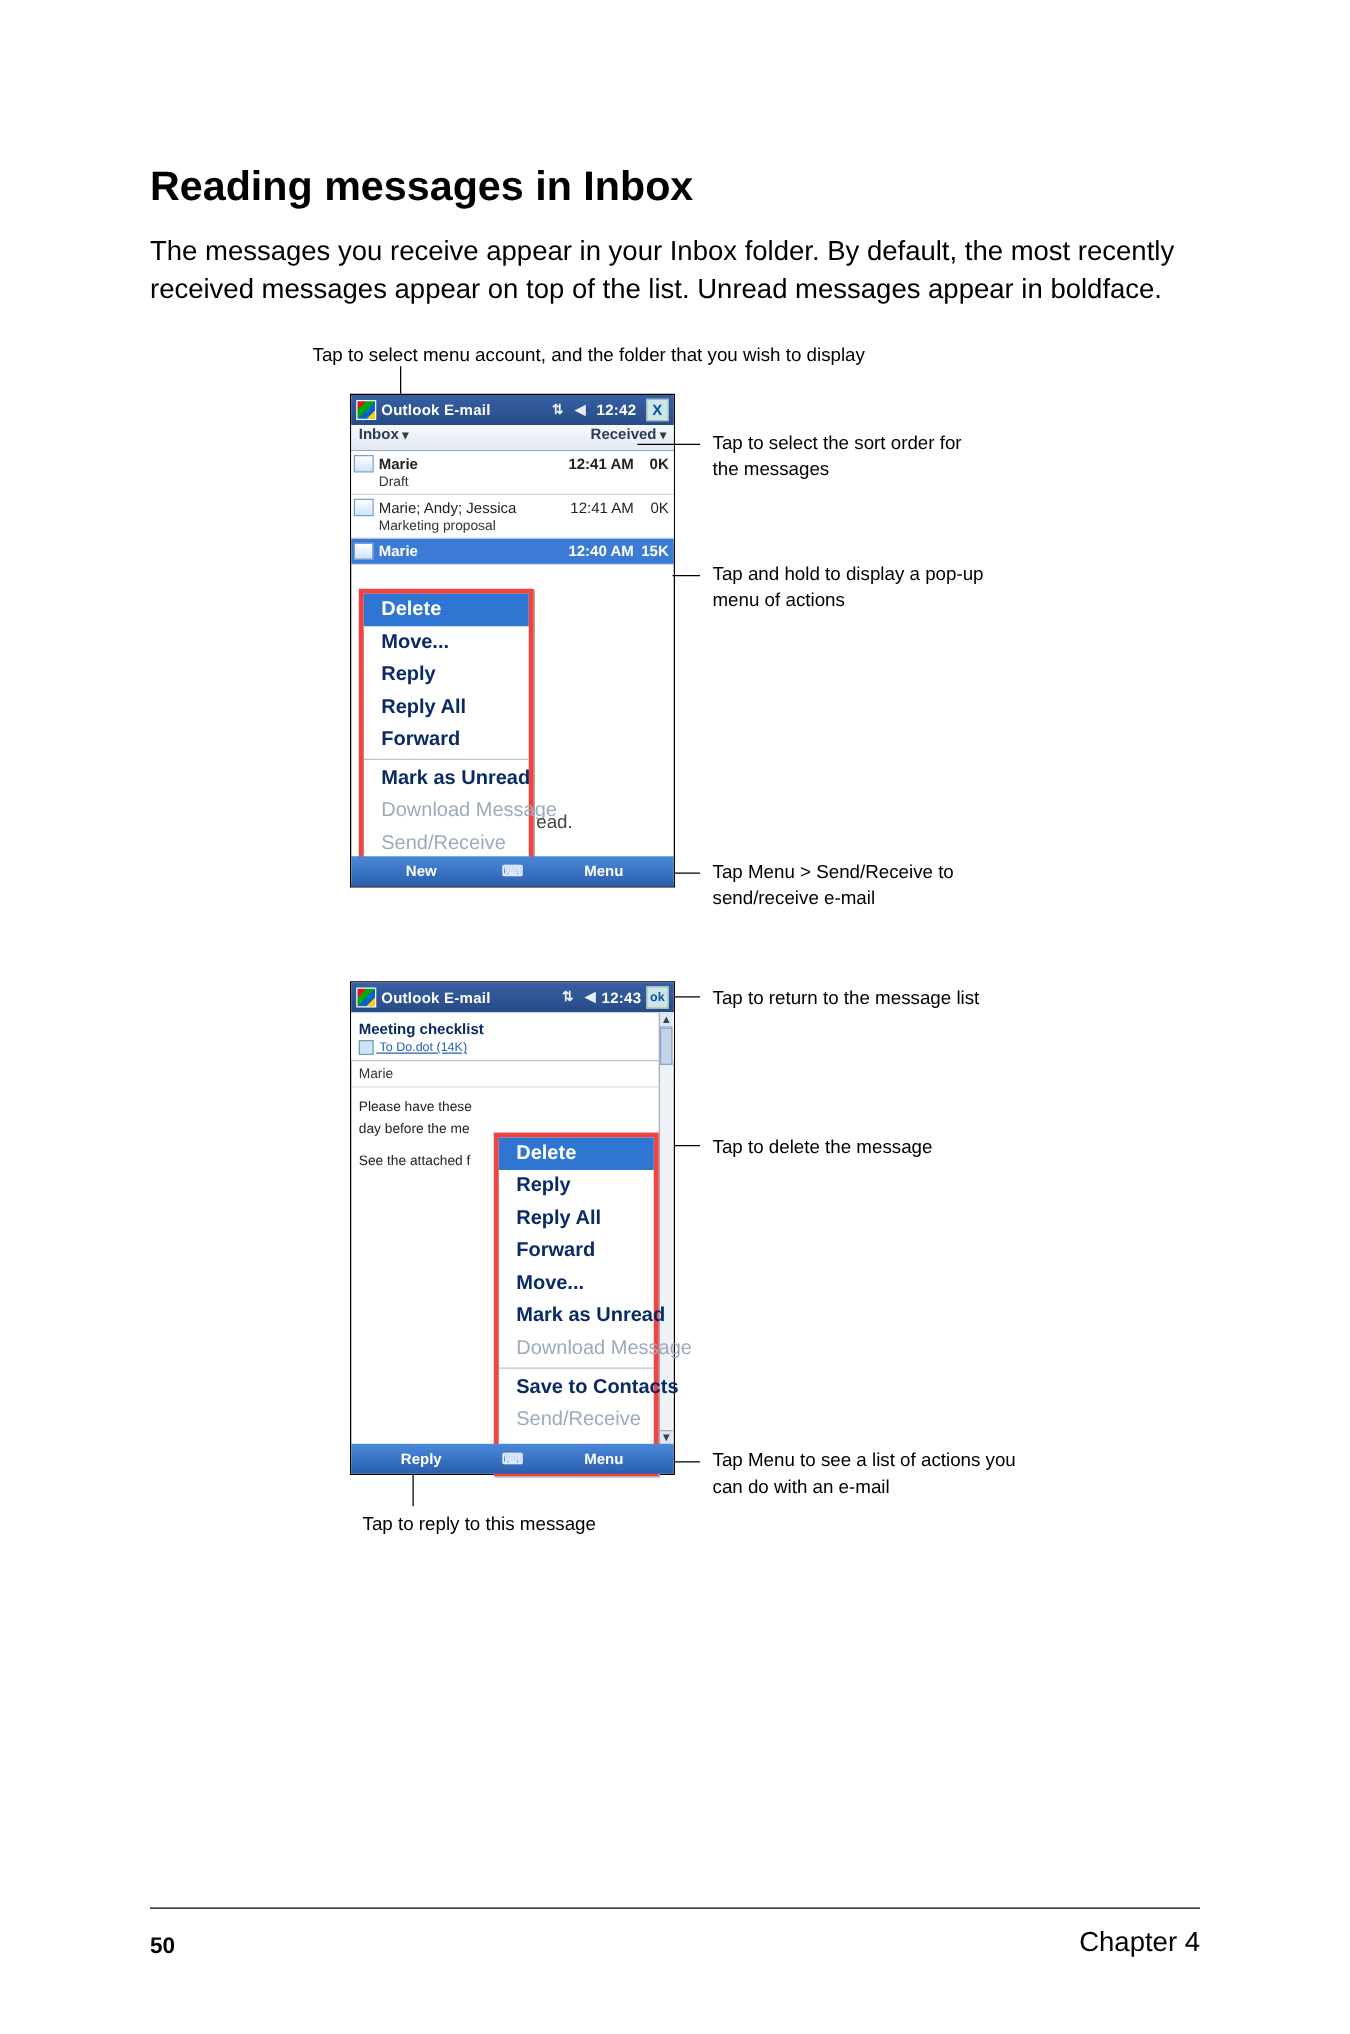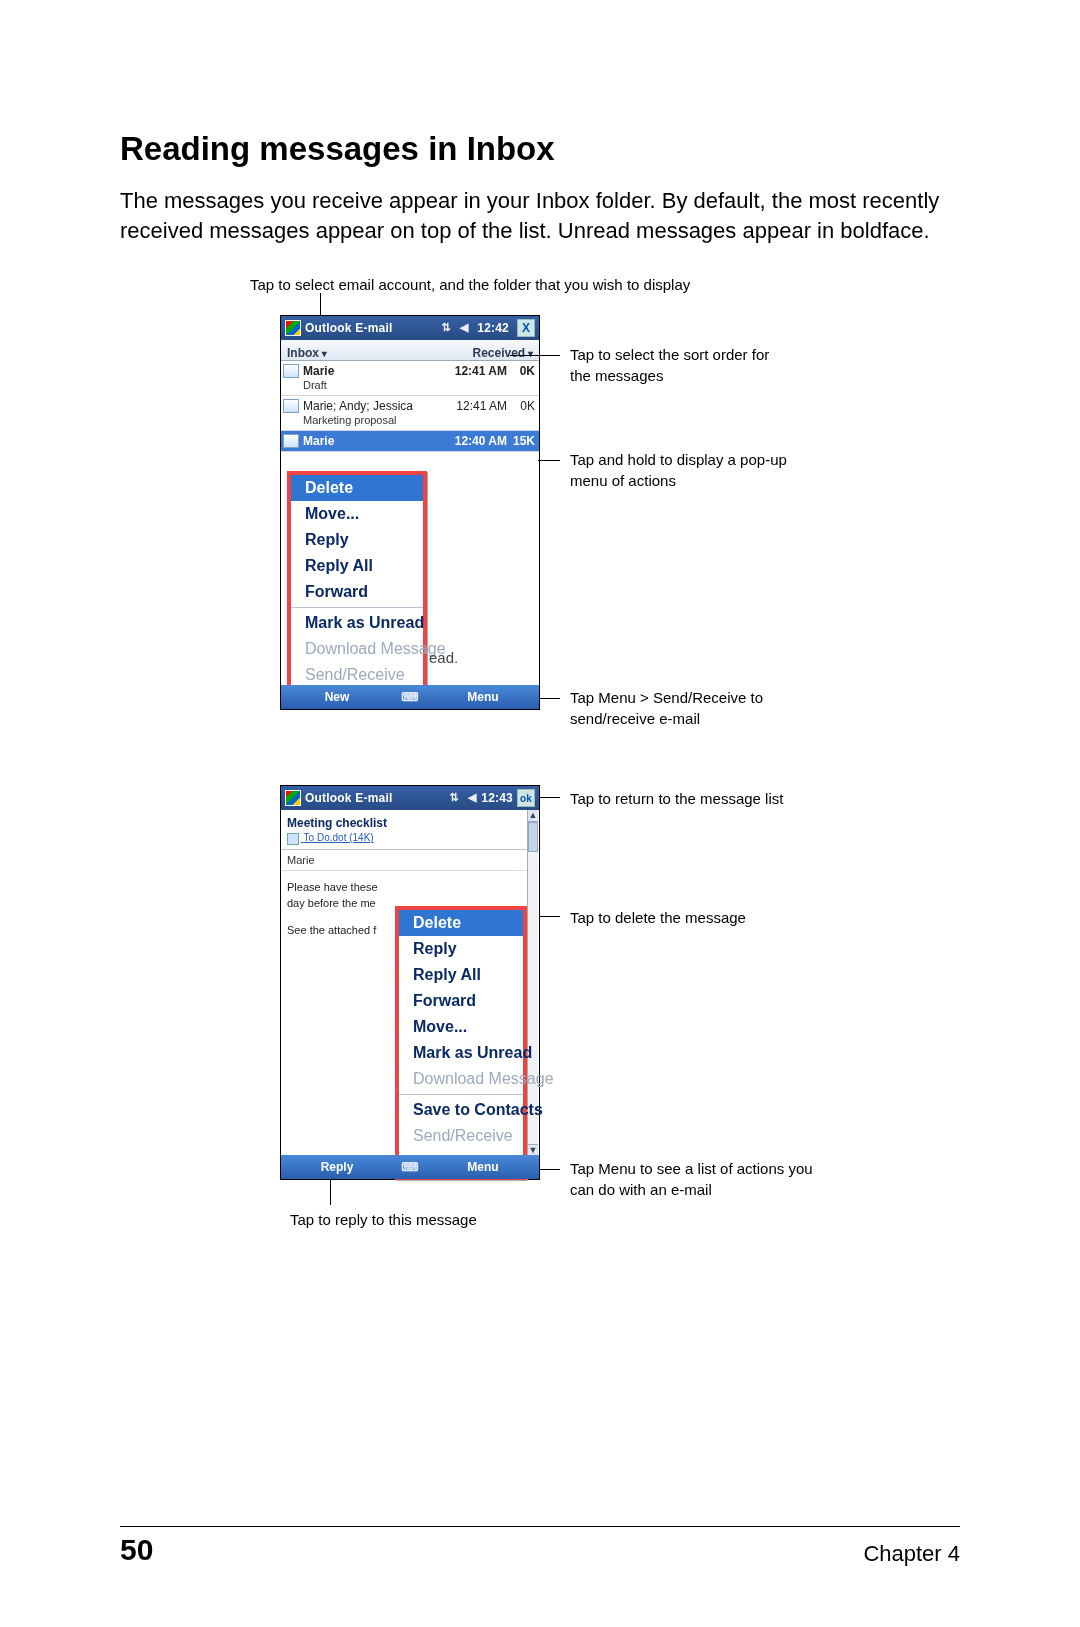--- a/index.html
+++ b/index.html
@@ -13,21 +13,21 @@
   .callout{position:absolute;font-size:15px;line-height:1.35}
 
   
   .shot{position:absolute;border:1px solid #000;background:#fff;font-family:Verdana,Arial,sans-serif;font-size:12px}
   .titlebar{height:24px;background:linear-gradient(#3660a4,#274b85);color:#fff;font-weight:bold;display:flex;align-items:center;padding:0 4px;font-size:12px;letter-spacing:.2px}
   .tb-flag{width:16px;height:16px;background:linear-gradient(135deg,#e11 25%,#0a0 25% 50%,#06c 50% 75%,#fc0 75%);border:1px solid #fff;margin-right:4px}
   .tb-spacer{flex:1}
   .tb-ic{width:14px;height:14px;margin:0 2px;opacity:.9;color:#fff;font-size:11px;text-align:center}
   .tb-x{width:18px;height:18px;border:1px solid #9bb;background:#cfe6e6;color:#05a;display:flex;align-items:center;justify-content:center;font-weight:bold;font-size:12px;margin-left:4px}
 
-  .hdr{height:21px;background:linear-gradient(#f7f9fc,#e0e8f2);border-bottom:1px solid #9ab;display:flex;align-items:flex-end;font-weight:bold;font-size:12px;color:#2a3b55;padding:0 6px}
+  .hdr{height:21px;background:linear-gradient(#f7f9fc,#e0e8f2);border-bottom:1px solid #9ab;display:flex;align-items:flex-start;font-weight:bold;font-size:12px;color:#2a3b55;padding:0 6px}
   .hdr .drop::after{content:" ▾";font-size:10px}
   .msgrow{display:flex;border-bottom:1px solid #cfd6df;padding:3px 4px 3px 2px;font-size:12px;color:#222;background:#fff}
   .msgrow.sel{background:#3b7bd6;color:#fff}
   .mico{width:16px;height:14px;background:linear-gradient(#fff,#cde3ff);border:1px solid #7aa0cc;margin-right:4px;flex:none}
   .mcell-from{flex:1;overflow:hidden;white-space:nowrap}
   .mcell-time{width:64px;text-align:right}
   .mcell-sz{width:28px;text-align:right}
   .msg-sub{font-size:11px;color:#333;padding-left:22px}
   .popup{position:absolute;background:#fff;border:4px solid #ef4444;box-shadow:1px 1px 0 #aaa;font-size:16px}
   .popup>div{padding:4px 14px;color:#0a2a66;font-weight:bold;white-space:nowrap}
@@ -38,32 +38,32 @@
   .ftr>span{flex:1;text-align:center}
   .ftr .mid{flex:0 0 34px;color:#dfeaff}
   .readtag{position:absolute;font-size:15px;color:#444}
 
   
   .hline{position:absolute;height:1px;background:#000}
   .vline{position:absolute;width:1px;background:#000}
 
   
   .rule{position:absolute;left:120px;right:120px;bottom:100px;border-top:1px solid #000}
-  .foot-l{position:absolute;left:120px;bottom:60px;font-weight:bold;font-size:30px}
+  .foot-l{position:absolute;left:120px;bottom:60px;font-weight:bold;font-size:18px}
   .foot-r{position:absolute;right:120px;bottom:60px;font-size:22px}
 </style>
 </head>
 <body>
 
 <div class="page">
   <h1>Reading messages in Inbox</h1>
   <p class="body-text">The messages you receive appear in your Inbox folder. By default, the most recently received messages appear on top of the list. Unread messages appear in boldface.</p>
 
   <div class="fig" style="height:470px">
-    <div class="callout" style="left:60px;top:0;width:540px;text-align:left">Tap to select email account, and the folder that you wish to display</div>
+    <div class="callout" style="left:60px;top:0;width:540px;text-align:left">Tap to select menu account, and the folder that you wish to display</div>
     <div class="vline" style="left:130px;top:18px;height:28px"></div>
 
     <div class="shot" style="left:90px;top:40px;width:260px;height:395px">
       <div class="titlebar">
         <span class="tb-flag"></span>
         <span>Outlook E-mail</span>
         <span class="tb-spacer"></span>
         <span class="tb-ic">⇅</span>
         <span class="tb-ic">◀</span>
         <span style="margin:16px 4px">12:42</span>

